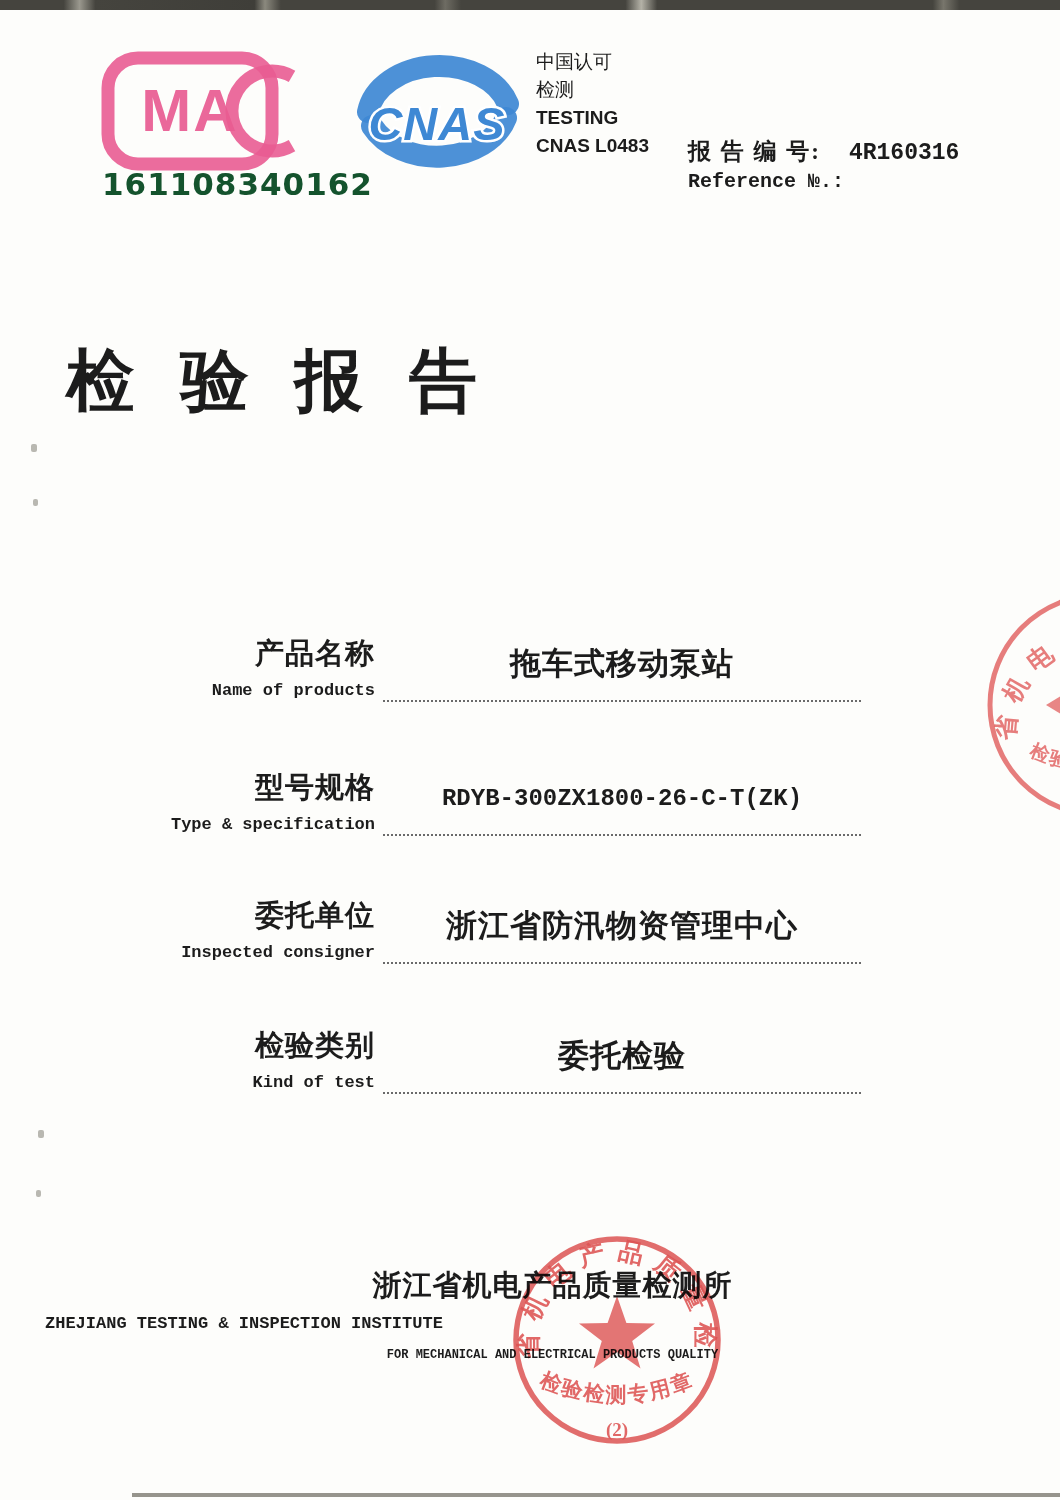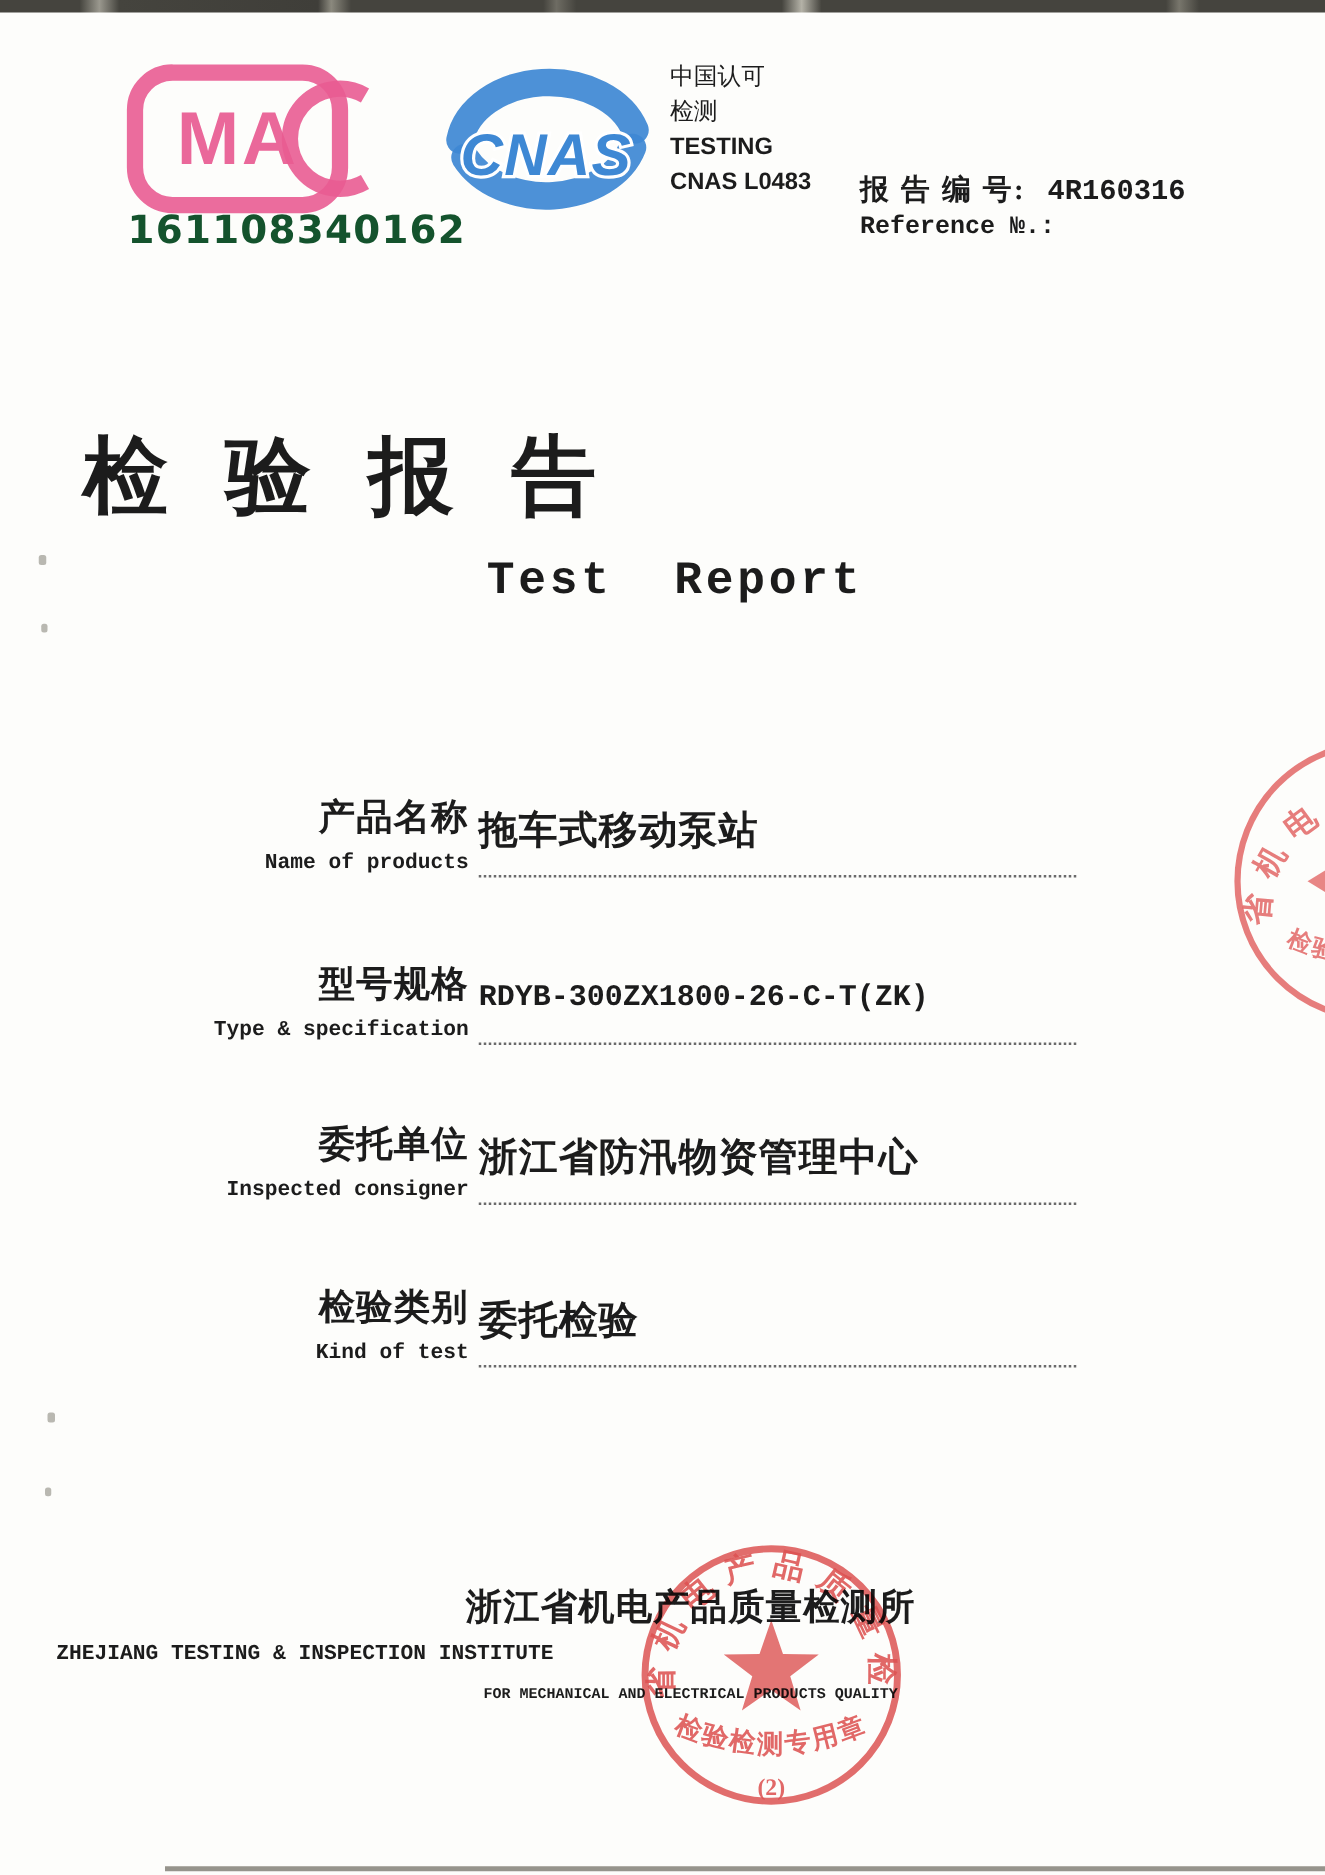--- a/index.html
+++ b/index.html
@@ -18,38 +18,38 @@
   .cma-svg{position:absolute;left:100px;top:50px;}
   .cma-number{position:absolute;left:102px;top:166px;width:220px;
     font-family:"DejaVu Sans","Liberation Sans",sans-serif;
     font-size:31px;font-weight:bold;color:#14532d;letter-spacing:1px;}
   .cnas-svg{position:absolute;left:352px;top:48px;}
   .accred{position:absolute;left:536px;top:48px;line-height:28px;font-size:19px;}
   .accred .zh{font-family:"Liberation Serif",serif;}
   .accred .en{font-family:"Liberation Sans","DejaVu Sans",sans-serif;font-weight:bold;}
   .report-row{position:absolute;left:688px;top:136px;white-space:nowrap;}
   .report-label{font-size:23px;font-weight:bold;letter-spacing:2px;}
-  .report-value{font-family:"Liberation Mono","DejaVu Sans Mono",monospace;font-size:23px;font-weight:bold;margin-left:17px;}
+  .report-value{font-family:"Liberation Mono","DejaVu Sans Mono",monospace;font-size:23px;font-weight:bold;margin-left:28px;}
   .reference-row{position:absolute;left:688px;top:170px;
     font-family:"Liberation Mono","DejaVu Sans Mono",monospace;font-size:20px;font-weight:bold;}
 
   
   .title-zh{position:absolute;left:20px;right:0;top:336px;text-align:left;
     font-size:68px;font-weight:bold;letter-spacing:0.68em;text-indent:0.68em;}
   .title-en{position:absolute;left:20px;right:0;top:444px;text-align:center;
     font-family:"Liberation Mono","DejaVu Sans Mono",monospace;
     font-size:37px;font-weight:bold;letter-spacing:3px;word-spacing:24px;}
 
   
   .field-row{position:absolute;left:0;width:100%;height:80px;}
   .f-labels{position:absolute;left:130px;width:245px;text-align:right;padding-top:6px;}
   .f-zh{font-size:29px;font-weight:bold;letter-spacing:1px;}
   .f-en{font-family:"Liberation Mono","DejaVu Sans Mono",monospace;font-size:17px;font-weight:bold;margin-top:7px;}
   .f-value{position:absolute;left:383px;width:478px;height:72px;
-    border-bottom:2px dotted #6a6a6a;display:flex;align-items:center;}
+    border-bottom:2px dotted #6a6a6a;display:flex;align-items:center;justify-content:center;}
   .f-value .val{font-size:31px;font-weight:bold;letter-spacing:1px;}
   .f-value .val.mono{font-family:"Liberation Mono","DejaVu Sans Mono",monospace;font-size:24px;letter-spacing:0;}
 
   
   .foot-zh{position:absolute;left:45px;right:0;top:1266px;text-align:center;
     font-size:29px;font-weight:bold;letter-spacing:1px;}
   .foot-en1{position:absolute;left:45px;right:0;top:1314px;text-align:left;
     font-family:"Liberation Mono","DejaVu Sans Mono",monospace;font-size:17px;font-weight:bold;}
   .foot-en2{position:absolute;left:45px;right:0;top:1348px;text-align:center;
     font-family:"Liberation Mono","DejaVu Sans Mono",monospace;font-size:12px;font-weight:bold;}
@@ -88,21 +88,20 @@
     <div class="en">TESTING</div>
     <div class="en">CNAS L0483</div>
   </div>
 
   <div class="report-row">
     <span class="report-label">报 告 编 号:</span><span class="report-value">4R160316</span>
   </div>
   <div class="reference-row">Reference №.:</div>
 
   <div class="title-zh">检验报告</div>
-  <div class="title-en">Test Report</div>
 
   <div class="field-row" style="top:628px;padding-left:30px;">
     <div class="f-labels">
       <div class="f-zh">产品名称</div>
       <div class="f-en">Name of products</div>
     </div>
     <div class="f-value">
       <span class="val">拖车式移动泵站</span>
     </div>
   </div>

